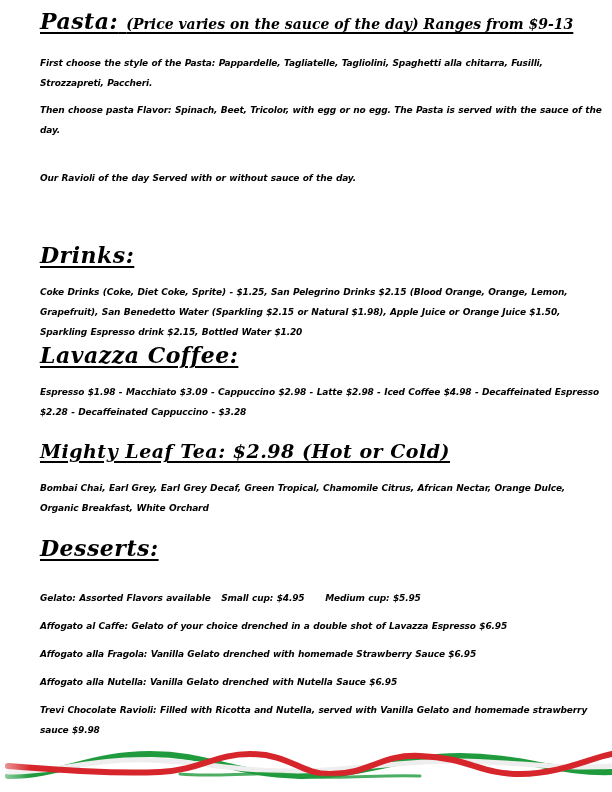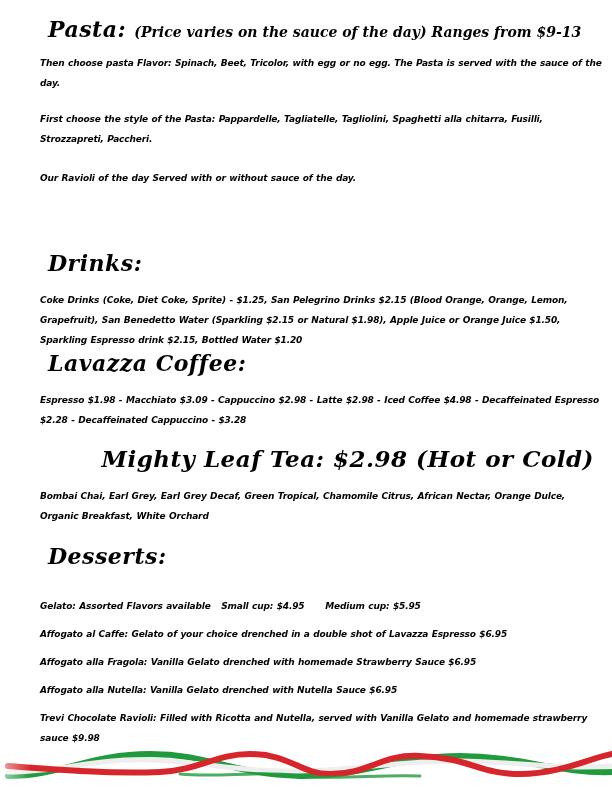--- a/index.html
+++ b/index.html
@@ -20,33 +20,33 @@
       left: 40px;
       top: 8px;
       width: 562px;
     }
     .heading {
       font-family: "DejaVu Serif", serif;
       font-style: italic;
       font-weight: bold;
       font-size: 22px;
       line-height: 26px;
+      text-decoration: underline;
       text-decoration-thickness: 2px;
       text-underline-offset: 3px;
-      margin: 8px;
+      margin: 0;
       letter-spacing: 0.5px;
       white-space: nowrap;
     }
     .heading .sub {
       font-size: 14px;
       letter-spacing: 0;
     }
     .heading.big {
-      font-size: 23px;
-      text-align: right;
+      font-size: 19px;
     }
     .para {
       font-family: "DejaVu Sans", sans-serif;
       font-style: italic;
       font-weight: bold;
       font-size: 9px;
       line-height: 20px;
       margin: 0;
       letter-spacing: -0.15px;
       word-spacing: 0.5px;
@@ -63,22 +63,22 @@
 </head>
 <body>
 
 <div class="page">
 
   <div class="section" style="top:0px;">
     <h2 class="heading">
       <span>Pasta:</span>
       <span class="sub">(Price varies on the sauce of the day) Ranges from $9-13</span>
     </h2>
+    <p class="para" style="margin-top:16px;">First choose the style of the Pasta: Pappardelle, Tagliatelle, Tagliolini, Spaghetti alla chitarra, Fusilli, Strozzapreti, Paccheri.</p>
     <p class="para" style="margin-top:7px;">Then choose pasta Flavor: Spinach, Beet, Tricolor, with egg or no egg. The Pasta is served with the sauce of the day.</p>
-    <p class="para" style="margin-top:16px;">First choose the style of the Pasta: Pappardelle, Tagliatelle, Tagliolini, Spaghetti alla chitarra, Fusilli, Strozzapreti, Paccheri.</p>
   </div>
 
   <div class="section" style="top:146px;">
     <p class="para" style="margin-top:14px;">Our Ravioli of the day Served with or without sauce of the day.</p>
   </div>
 
   <div class="section" style="top:234px;">
     <h2 class="heading">Drinks:</h2>
     <p class="para" style="margin-top:14px;">Coke Drinks (Coke, Diet Coke, Sprite) - $1.25, San Pelegrino Drinks $2.15 (Blood Orange, Orange, Lemon, Grapefruit), San Benedetto Water (Sparkling $2.15 or Natural $1.98), Apple Juice or Orange Juice $1.50, Sparkling Espresso drink $2.15, Bottled Water $1.20</p>
   </div>

